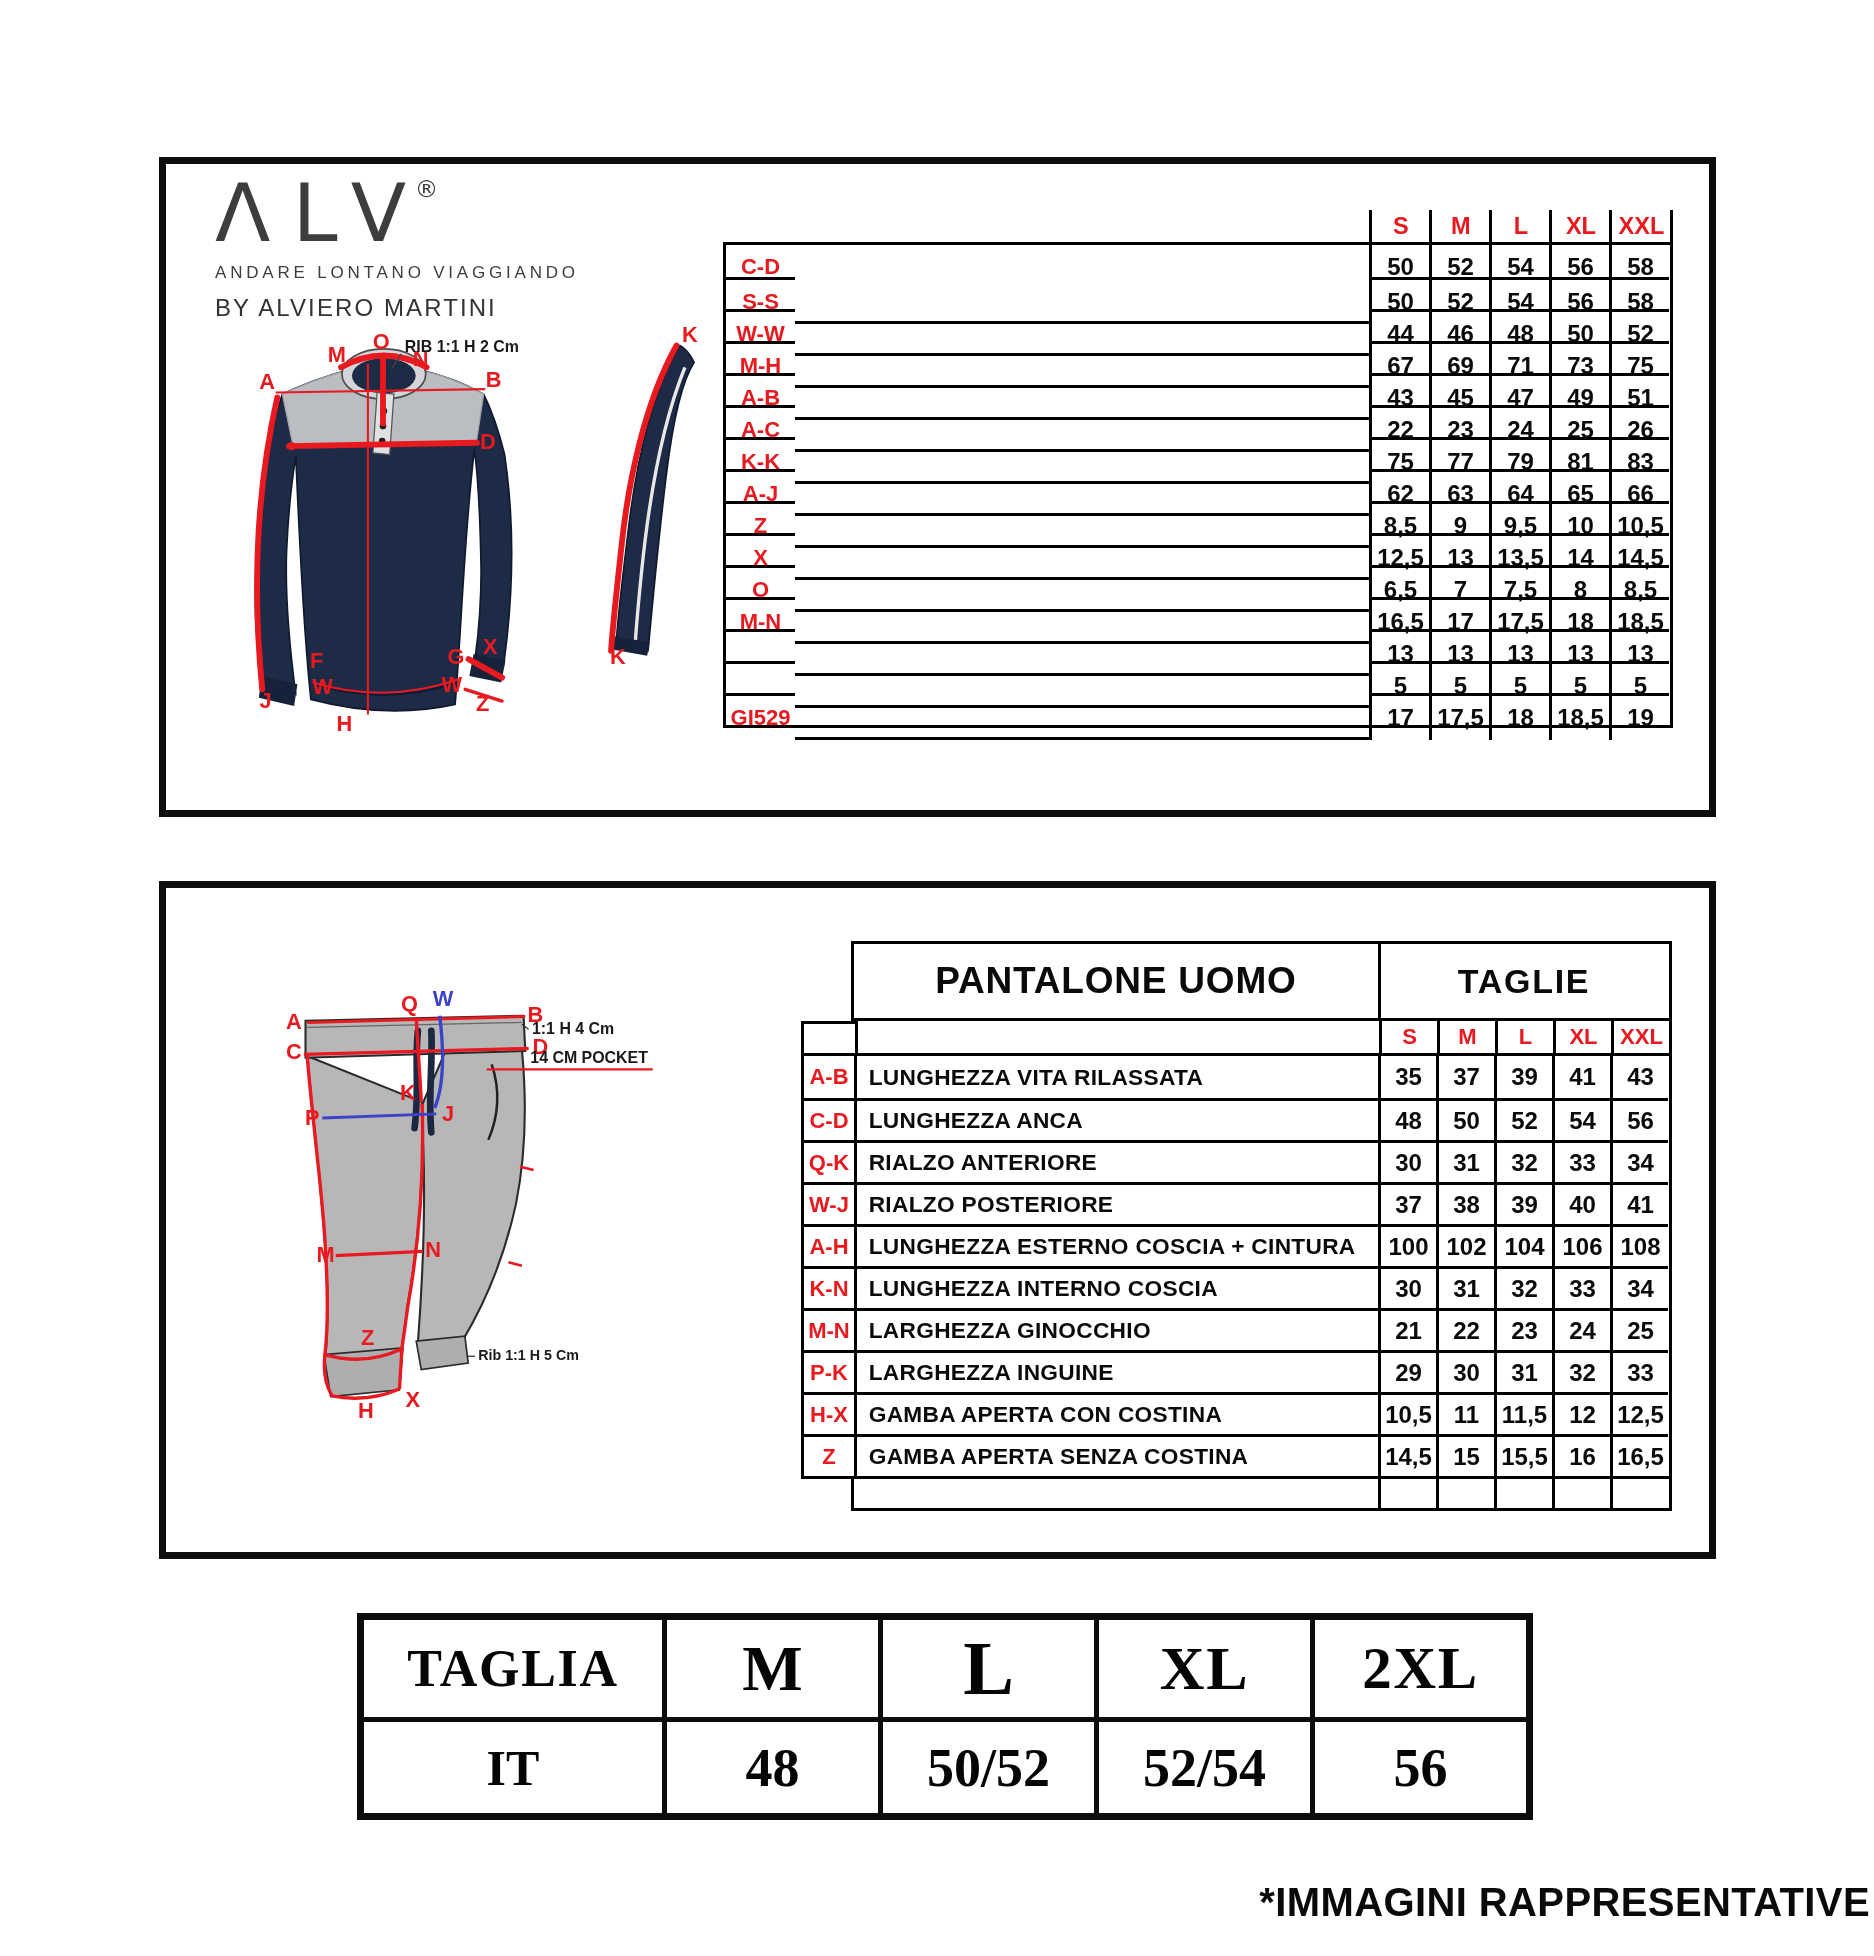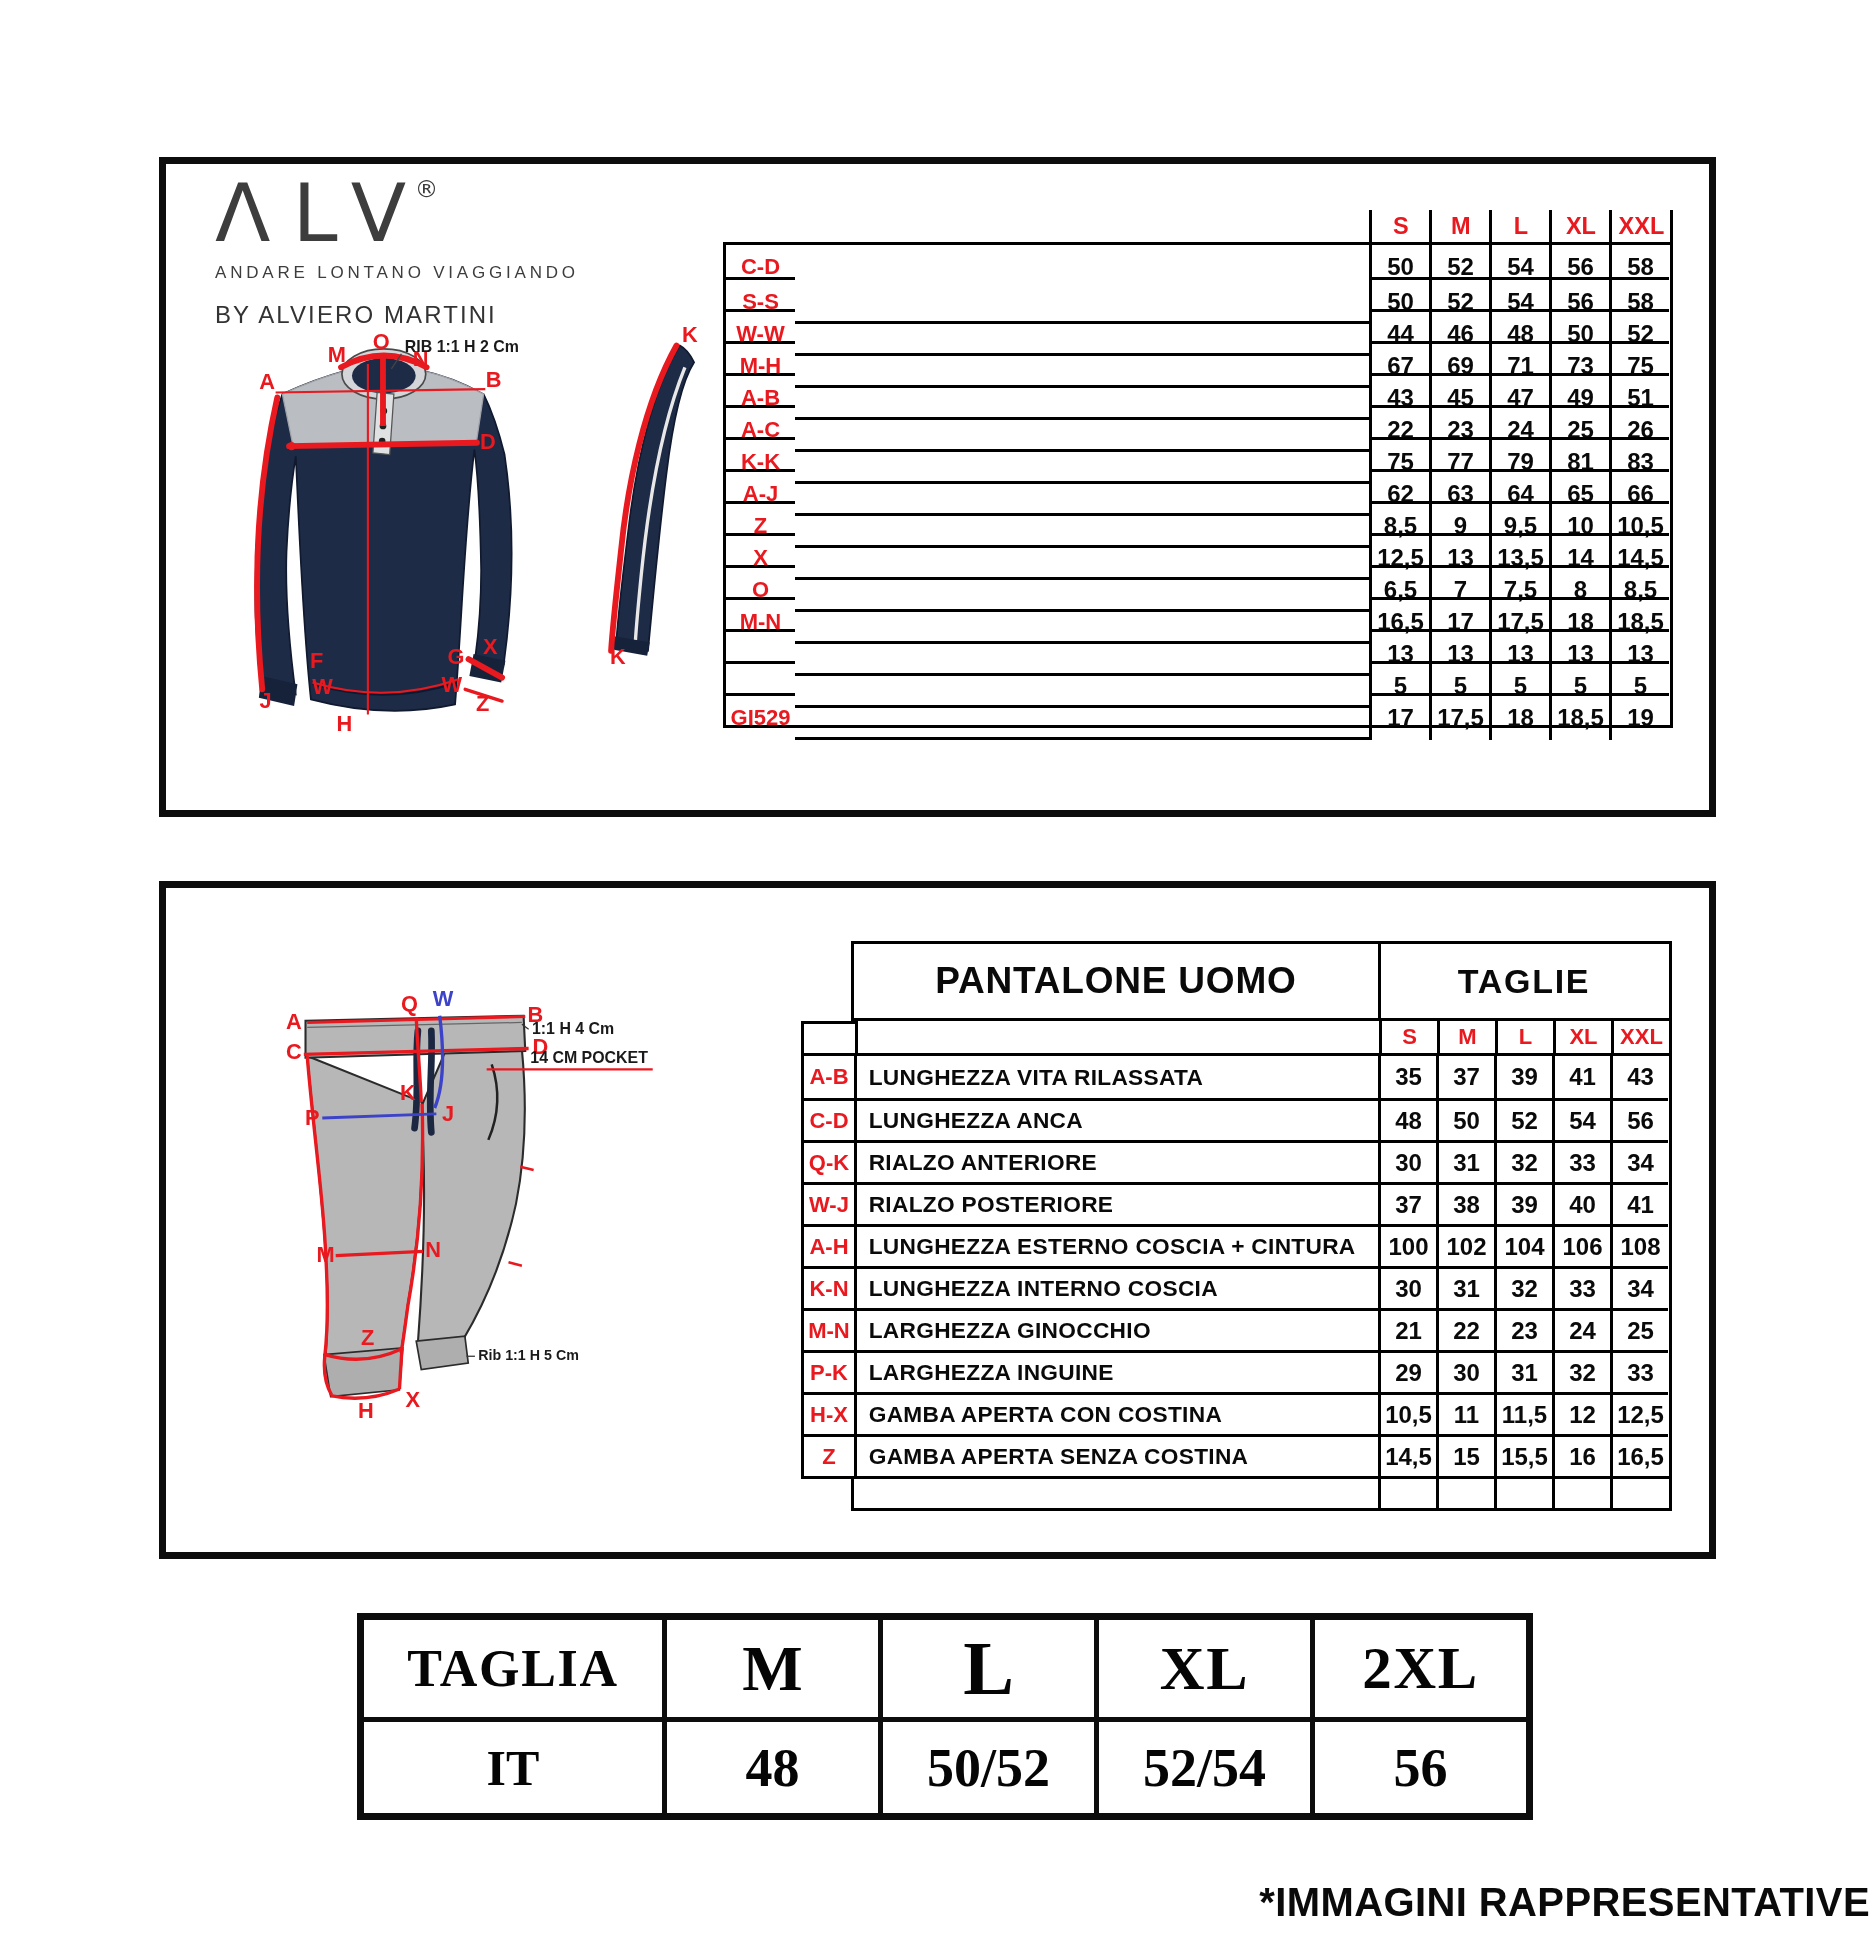--- a/index.html
+++ b/index.html
@@ -10,21 +10,21 @@
   .frame { position:absolute; border:7.6px solid #0d0d0d; box-sizing:border-box; background:#fff; }
   .frame1 { left:159px; top:157px; width:1557px; height:660px; }
   .frame2 { left:159px; top:881px; width:1557px; height:678px; }
 
   
   .logo { position:absolute; left:215px; top:171px; color:#3d3d3d; }
   .logo-main { font-family:"DejaVu Sans", sans-serif; font-size:81px; line-height:1.05;
                letter-spacing:22px; font-weight:400; white-space:nowrap; }
   .reg { font-size:23.5px; vertical-align:44px; letter-spacing:0; margin-left:-13.4px; }
   .tag1 { margin-top:6.7px; font-size:17px; letter-spacing:3.8px; color:#3d3d3d; white-space:nowrap; }
-  .tag2 { margin-top:18px; font-size:24px; letter-spacing:2.1px; color:#333; white-space:nowrap; }
+  .tag2 { margin-top:11px; font-size:24px; letter-spacing:2.1px; color:#333; white-space:nowrap; }
 
   
   .ttable { position:absolute; left:723px; top:210px; }
   .thead { display:grid; grid-template-columns:69px 574px 60px 60px 60px 60px 64px;
            height:32px; padding-left:3.4px; }
   .thead > div { display:flex; align-items:center; justify-content:center;
                  font-weight:bold; font-size:23.5px; color:#e8191f; box-sizing:border-box; }
   .thead .size-h { border-left:3.4px solid #000; }
   .thead .size-h-last { border-right:3.4px solid #000; }
   .tbody { border:3.4px solid #000; width:950px; box-sizing:border-box; }

